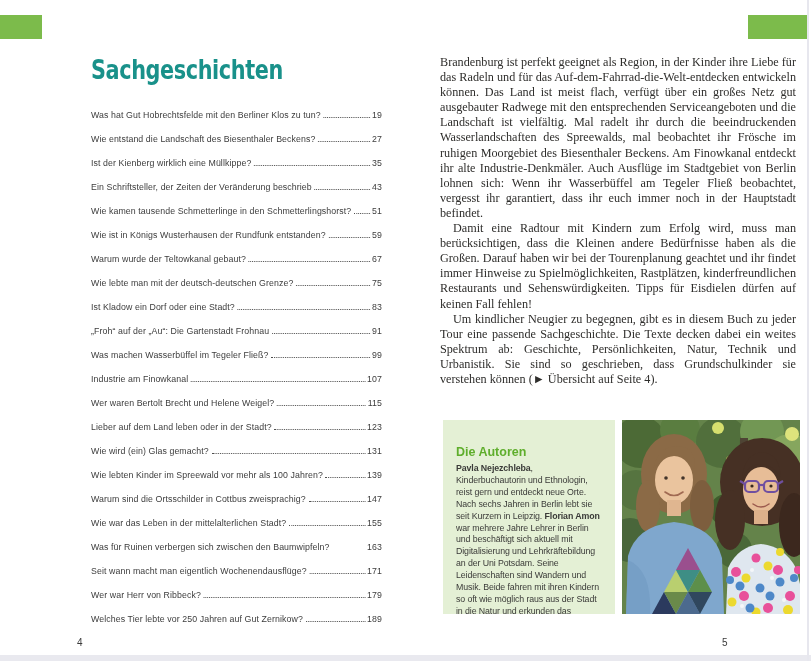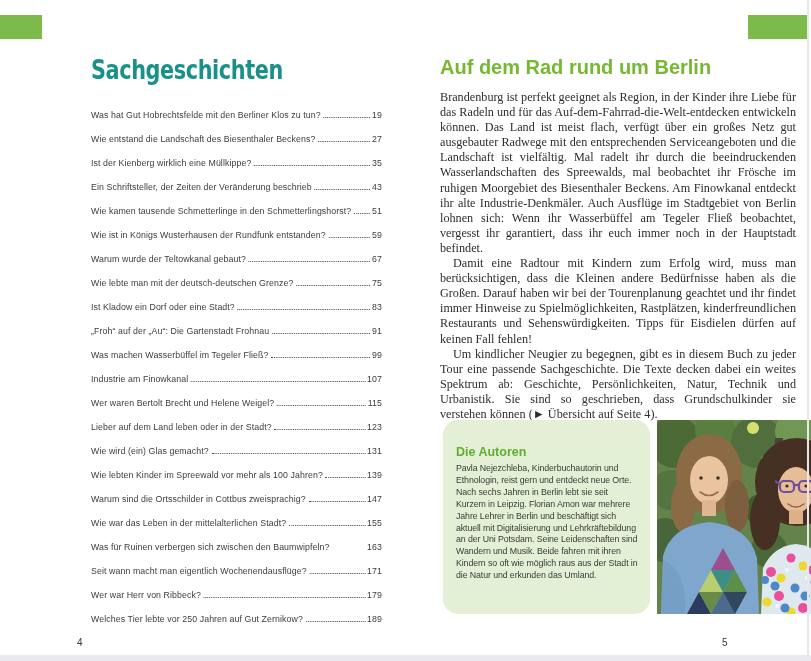--- a/index.html
+++ b/index.html
@@ -31,25 +31,25 @@
 
   
   .page-right{position:absolute;left:440px;top:55px;width:356px;}
   .chapter-heading{margin:0 0 11px 0;font-size:20px;line-height:24px;font-weight:bold;color:#76b832;}
   .body-copy{font-family:"Liberation Serif",serif;font-size:12.2px;line-height:15.1px;
              color:#2e2d2b;text-align:justify;}
   .body-copy p{margin:0;}
   .body-copy p.indent{text-indent:13px;}
 
   .authors{position:absolute;left:3px;top:365px;display:flex;gap:7px;}
-  .authors-box{box-sizing:border-box;width:207px;height:194px;background:#e4f0d5;
-               padding:25px 11px 0 13px;overflow:hidden;border-radius:15px;}
+  .authors-box{box-sizing:border-box;width:172px;height:194px;background:#e4f0d5;
+               padding:25px 11px 0 13px;overflow:hidden;}
   .authors-heading{font-size:12.5px;font-weight:bold;color:#5fae2c;margin:0 0 4px 0;}
   .authors-text{font-size:8.8px;line-height:11.9px;color:#3a3a38;letter-spacing:-0.1px;}
-  .authors-text b{font-weight:normal;text-align:right;}
+  .authors-text b{font-weight:bold;text-align:right;}
   .photo{width:178px;height:194px;overflow:hidden;}
   .photo svg{display:block;}
 </style>
 </head>
 <body>
 
 <div id="spread">
 
   <div class="tab tab-left"></div>
   <div class="tab tab-right"></div>
@@ -165,21 +165,20 @@
         <div class="toc-row">
           <span class="toc-label">Welches Tier lebte vor 250 Jahren auf Gut Zernikow?</span>
           <span class="toc-fill"></span>
           <span class="toc-page">189</span>
         </div>
       </div>
   </div>
   <div class="pagenum pagenum-left">4</div>
 
   <div class="page-right">
-    <h2 class="chapter-heading">Auf dem Rad rund um Berlin</h2>
     <div class="body-copy">
       <p>Brandenburg ist perfekt geeignet als Region, in der Kinder ihre Liebe für das Radeln und für das Auf-dem-Fahrrad-die-Welt-entdecken entwickeln können. Das Land ist meist flach, verfügt über ein großes Netz gut ausgebauter Radwege mit den entsprechenden Serviceangeboten und die Landschaft ist vielfältig. Mal radelt ihr durch die beeindruckenden Wasserlandschaften des Spreewalds, mal beobachtet ihr Frösche im ruhigen Moorgebiet des Biesenthaler Beckens. Am Finowkanal entdeckt ihr alte Industrie-Denkmäler. Auch Ausflüge im Stadtgebiet von Berlin lohnen sich: Wenn ihr Wasserbüffel am Tegeler Fließ beobachtet, vergesst ihr garantiert, dass ihr euch immer noch in der Hauptstadt befindet.</p>
       <p class="indent">Damit eine Radtour mit Kindern zum Erfolg wird, muss man berücksichtigen, dass die Kleinen andere Bedürfnisse haben als die Großen. Darauf haben wir bei der Tourenplanung geachtet und ihr findet immer Hinweise zu Spielmöglichkeiten, Rastplätzen, kinderfreundlichen Restaurants und Sehenswürdigkeiten. Tipps für Eisdielen dürfen auf keinen Fall fehlen!</p>
       <p class="indent">Um kindlicher Neugier zu begegnen, gibt es in diesem Buch zu jeder Tour eine passende Sachgeschichte. Die Texte decken dabei ein weites Spektrum ab: Geschichte, Persönlichkeiten, Natur, Technik und Urbanistik. Sie sind so geschrieben, dass Grundschulkinder sie verstehen können (► Übersicht auf Seite 4).</p>
     </div>
 
     <div class="authors">
       <div class="authors-box">
         <div class="authors-heading">Die Autoren</div>
         <div class="authors-text" id="authors-text"><b>Pavla Nejezchleba</b><span>, Kinderbuchautorin und Ethnologin, reist gern und entdeckt neue Orte. Nach sechs Jahren in Berlin lebt sie seit Kurzem in Leipzig. </span><b>Florian Amon</b><span> war mehrere Jahre Lehrer in Berlin und beschäftigt sich aktuell mit Digitalisierung und Lehrkräftebildung an der Uni Potsdam. Seine Leidenschaften sind Wandern und Musik. Beide fahren mit ihren Kindern so oft wie möglich raus aus der Stadt in die Natur und erkunden das Umland.</span></div>

